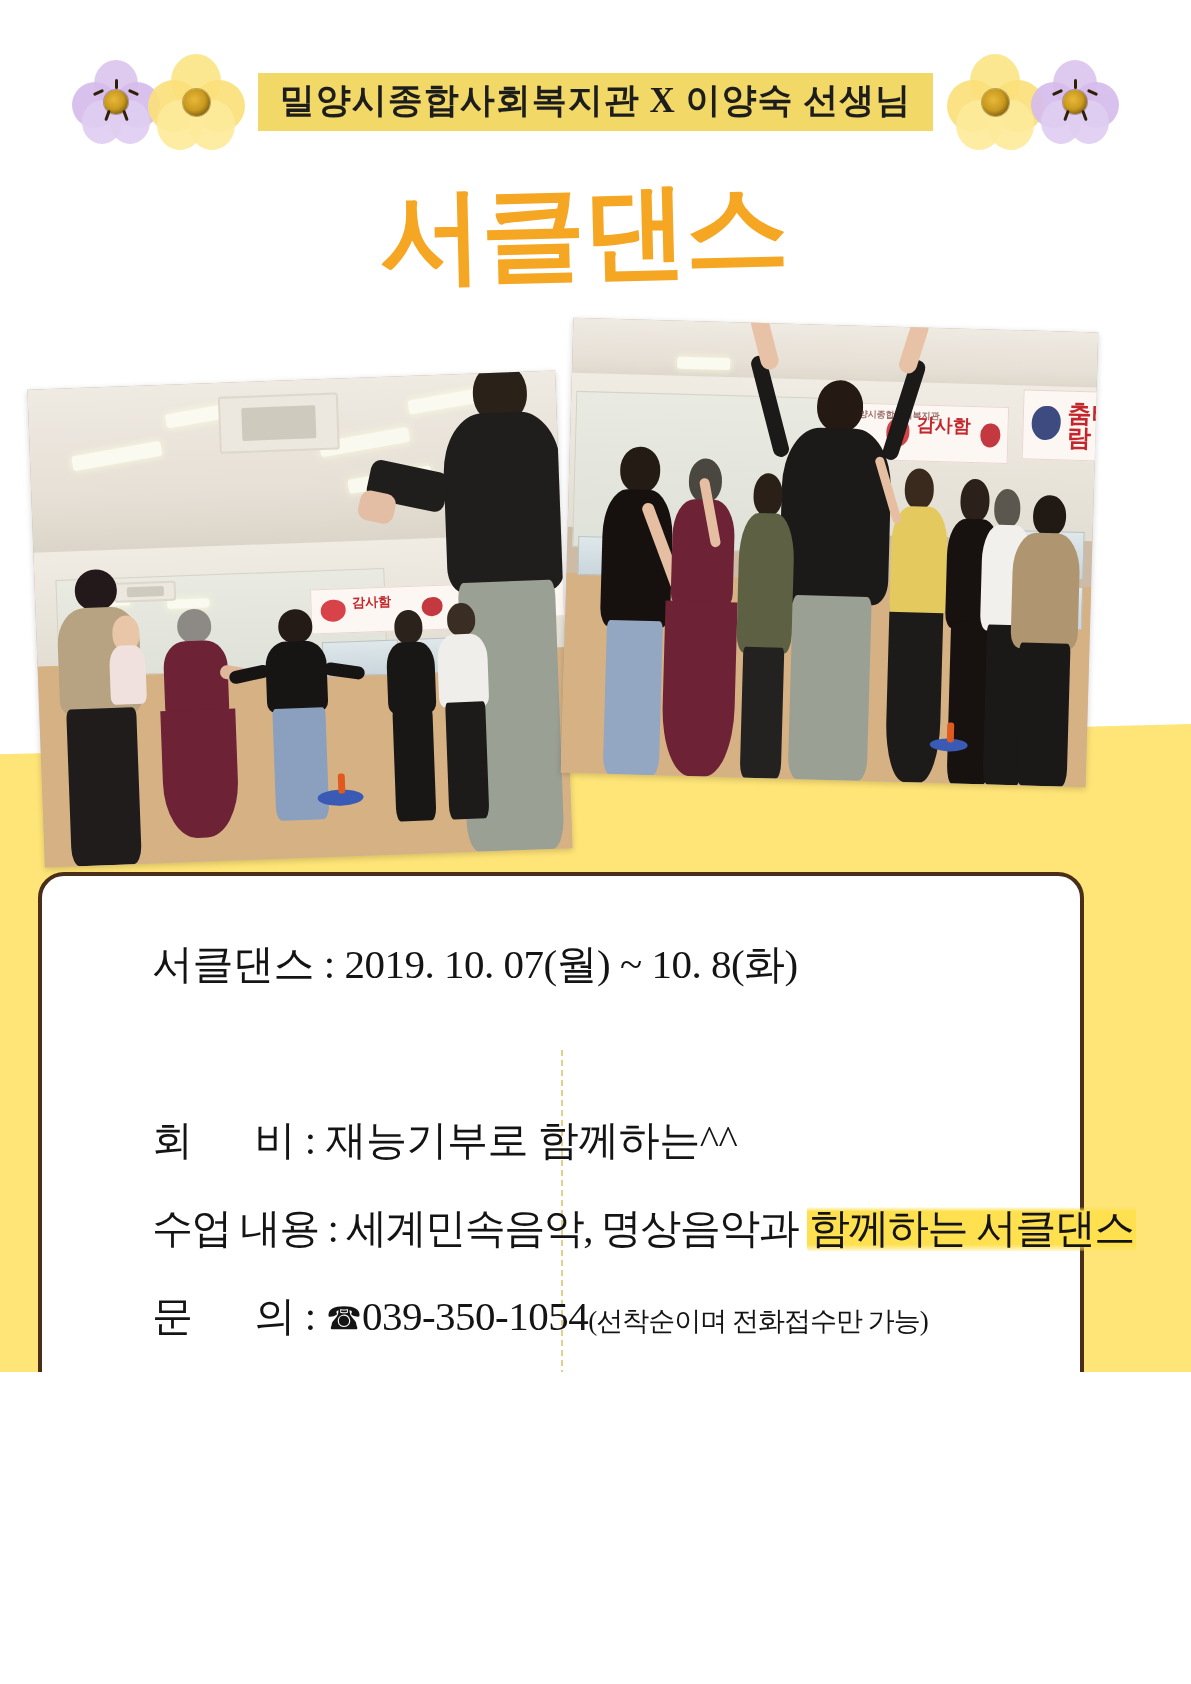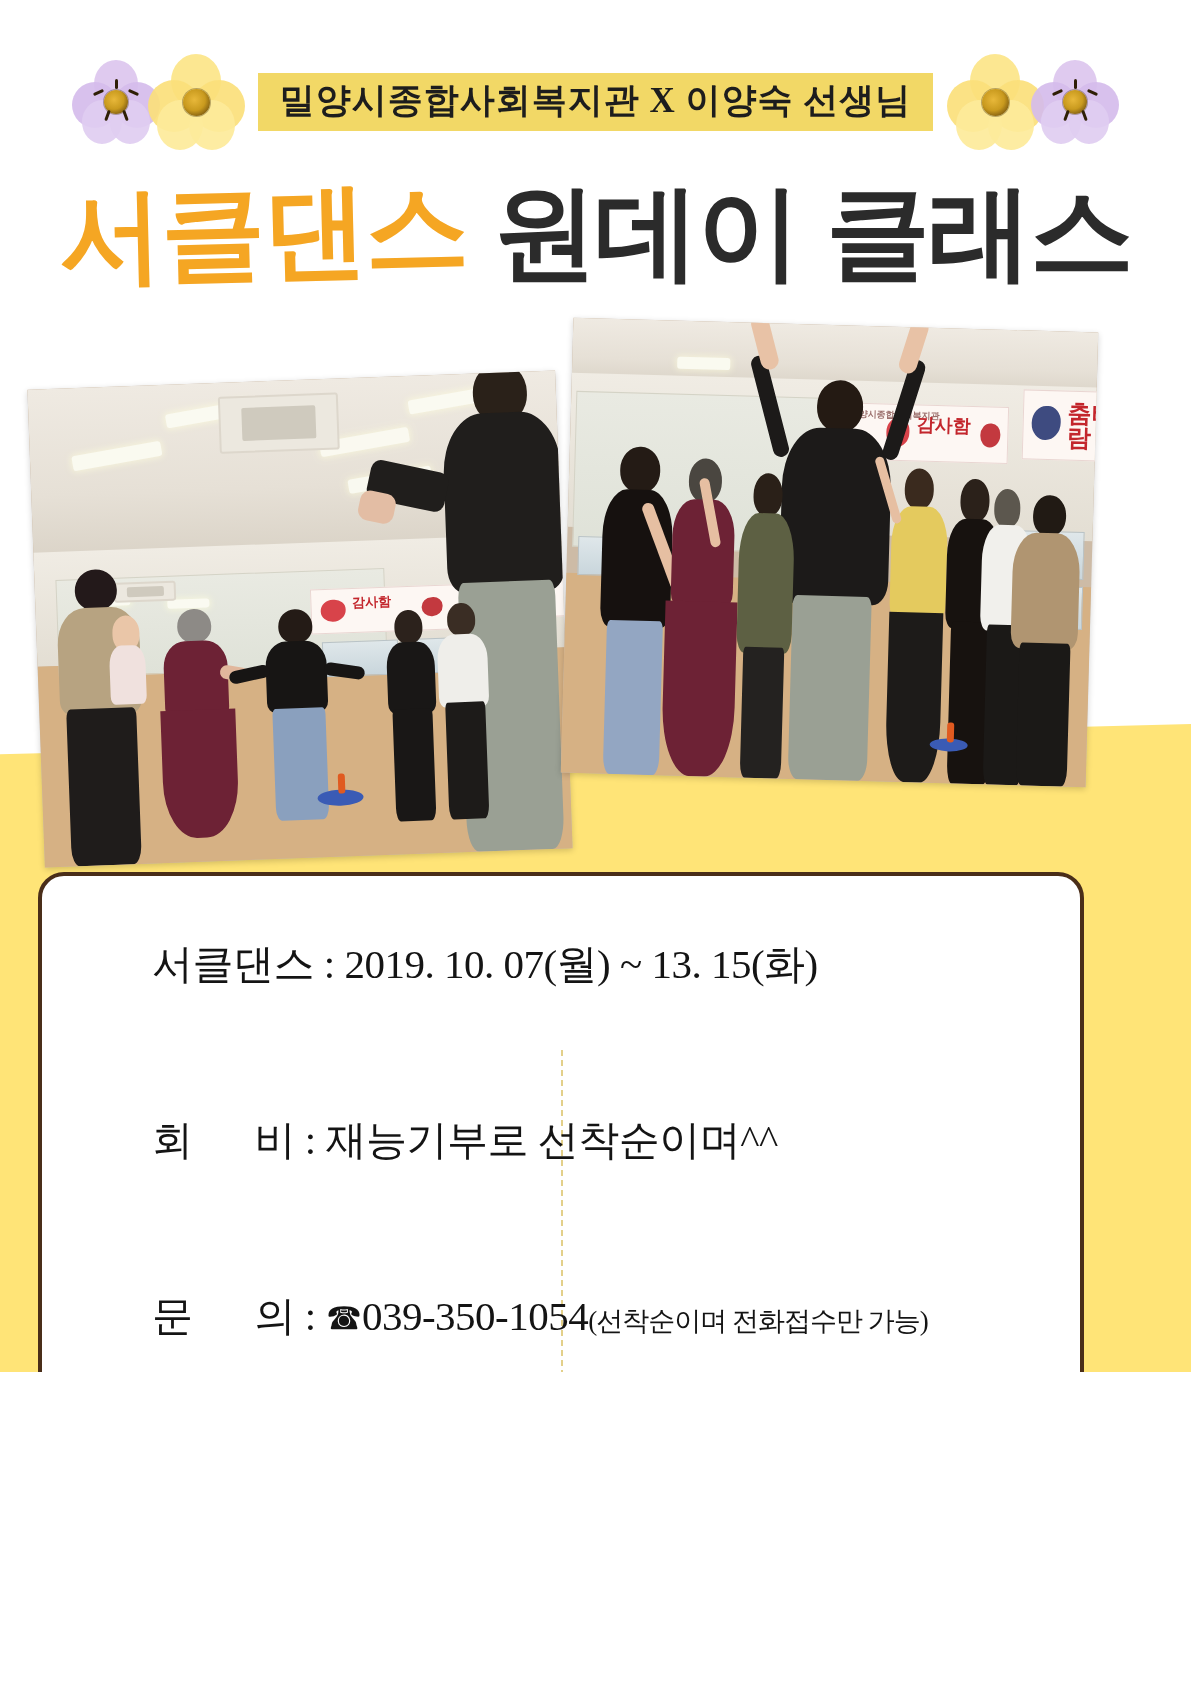--- a/index.html
+++ b/index.html
@@ -297,21 +297,20 @@
       <div class="spike" style="width:11px;height:3px;left:54px;top:31px;transform:rotate(25deg);"></div>
       <div class="spike" style="width:3px;height:11px;left:32px;top:50px;transform:rotate(20deg);"></div>
       <div class="spike" style="width:3px;height:11px;left:50px;top:50px;transform:rotate(-20deg);"></div>
       <div class="spike" style="width:3px;height:10px;left:41px;top:19px;"></div>
     </div>
 
   </div>
 
   <div class="title-row">
     <span class="title-part title-accent">서클댄스</span>
-    <span class="title-part title-main">원데이 클래스</span>
   </div>
 
   <div class="yellow-slab"></div>
 
   <div class="photo photo-left">
     <div class="studio">
       <div class="st-ceiling"></div>
       <div class="st-wall"></div>
       <div class="st-floor"></div>
 
@@ -475,21 +474,21 @@
     <div class="info-row">
       <span class="row-flower">
         <span class="petal" style="width:30px;height:32px;background:#FDEFAE;left:13px;top:0;"></span>
         <span class="petal" style="width:31px;height:31px;background:#FCEAA0;left:0px;top:15px;"></span>
         <span class="petal" style="width:31px;height:31px;background:#FCEAA0;left:26px;top:15px;"></span>
         <span class="petal" style="width:27px;height:30px;background:#FDF2BE;left:5px;top:28px;"></span>
         <span class="petal" style="width:27px;height:30px;background:#FDF2BE;left:25px;top:28px;"></span>
         <span class="core" style="width:16px;height:16px;left:20px;top:20px;"></span>
       </span>
       <span class="row-text">
-        <span class="lbl">서클댄스</span><span> : 2019. 10. 07(월) ~ 13. 15(화)</span>
+        <span class="lbl">서클댄스</span><span> : 2019. 10. 07(월) ~ 10. 8(화)</span>
       </span>
     </div>
 
 
     <div class="info-row">
       <span class="row-flower">
         <span class="petal" style="width:30px;height:32px;background:#FDEFAE;left:13px;top:0;"></span>
         <span class="petal" style="width:31px;height:31px;background:#FCEAA0;left:0px;top:15px;"></span>
         <span class="petal" style="width:31px;height:31px;background:#FCEAA0;left:26px;top:15px;"></span>
         <span class="petal" style="width:27px;height:30px;background:#FDF2BE;left:5px;top:28px;"></span>
@@ -501,33 +500,36 @@
     <div class="info-row">
       <span class="row-flower">
         <span class="petal" style="width:30px;height:32px;background:#FDEFAE;left:13px;top:0;"></span>
         <span class="petal" style="width:31px;height:31px;background:#FCEAA0;left:0px;top:15px;"></span>
         <span class="petal" style="width:31px;height:31px;background:#FCEAA0;left:26px;top:15px;"></span>
         <span class="petal" style="width:27px;height:30px;background:#FDF2BE;left:5px;top:28px;"></span>
         <span class="petal" style="width:27px;height:30px;background:#FDF2BE;left:25px;top:28px;"></span>
         <span class="core" style="width:16px;height:16px;left:20px;top:20px;"></span>
       </span>
       <span class="row-text">
-        <span class="lbl">회</span><span class="sp"></span><span class="lbl">비</span><span> : 재능기부로 선착순이며^^</span>
+        <span class="lbl">회</span><span class="sp"></span><span class="lbl">비</span><span> : 재능기부로 함께하는^^</span>
       </span>
     </div>
 
     <div class="info-row">
       <span class="row-flower">
         <span class="petal" style="width:30px;height:32px;background:#FDEFAE;left:13px;top:0;"></span>
         <span class="petal" style="width:31px;height:31px;background:#FCEAA0;left:0px;top:15px;"></span>
         <span class="petal" style="width:31px;height:31px;background:#FCEAA0;left:26px;top:15px;"></span>
         <span class="petal" style="width:27px;height:30px;background:#FDF2BE;left:5px;top:28px;"></span>
         <span class="petal" style="width:27px;height:30px;background:#FDF2BE;left:25px;top:28px;"></span>
         <span class="core" style="width:16px;height:16px;left:20px;top:20px;"></span>
       </span>
+      <span class="row-text tight">
+        <span class="lbl">수업 내용</span><span> : 세계민속음악, 명상음악과 </span><span class="hl">함께하는 서클댄스</span>
+      </span>
     </div>
 
     <div class="info-row">
       <span class="row-flower">
         <span class="petal" style="width:30px;height:32px;background:#FDEFAE;left:13px;top:0;"></span>
         <span class="petal" style="width:31px;height:31px;background:#FCEAA0;left:0px;top:15px;"></span>
         <span class="petal" style="width:31px;height:31px;background:#FCEAA0;left:26px;top:15px;"></span>
         <span class="petal" style="width:27px;height:30px;background:#FDF2BE;left:5px;top:28px;"></span>
         <span class="petal" style="width:27px;height:30px;background:#FDF2BE;left:25px;top:28px;"></span>
         <span class="core" style="width:16px;height:16px;left:20px;top:20px;"></span>

